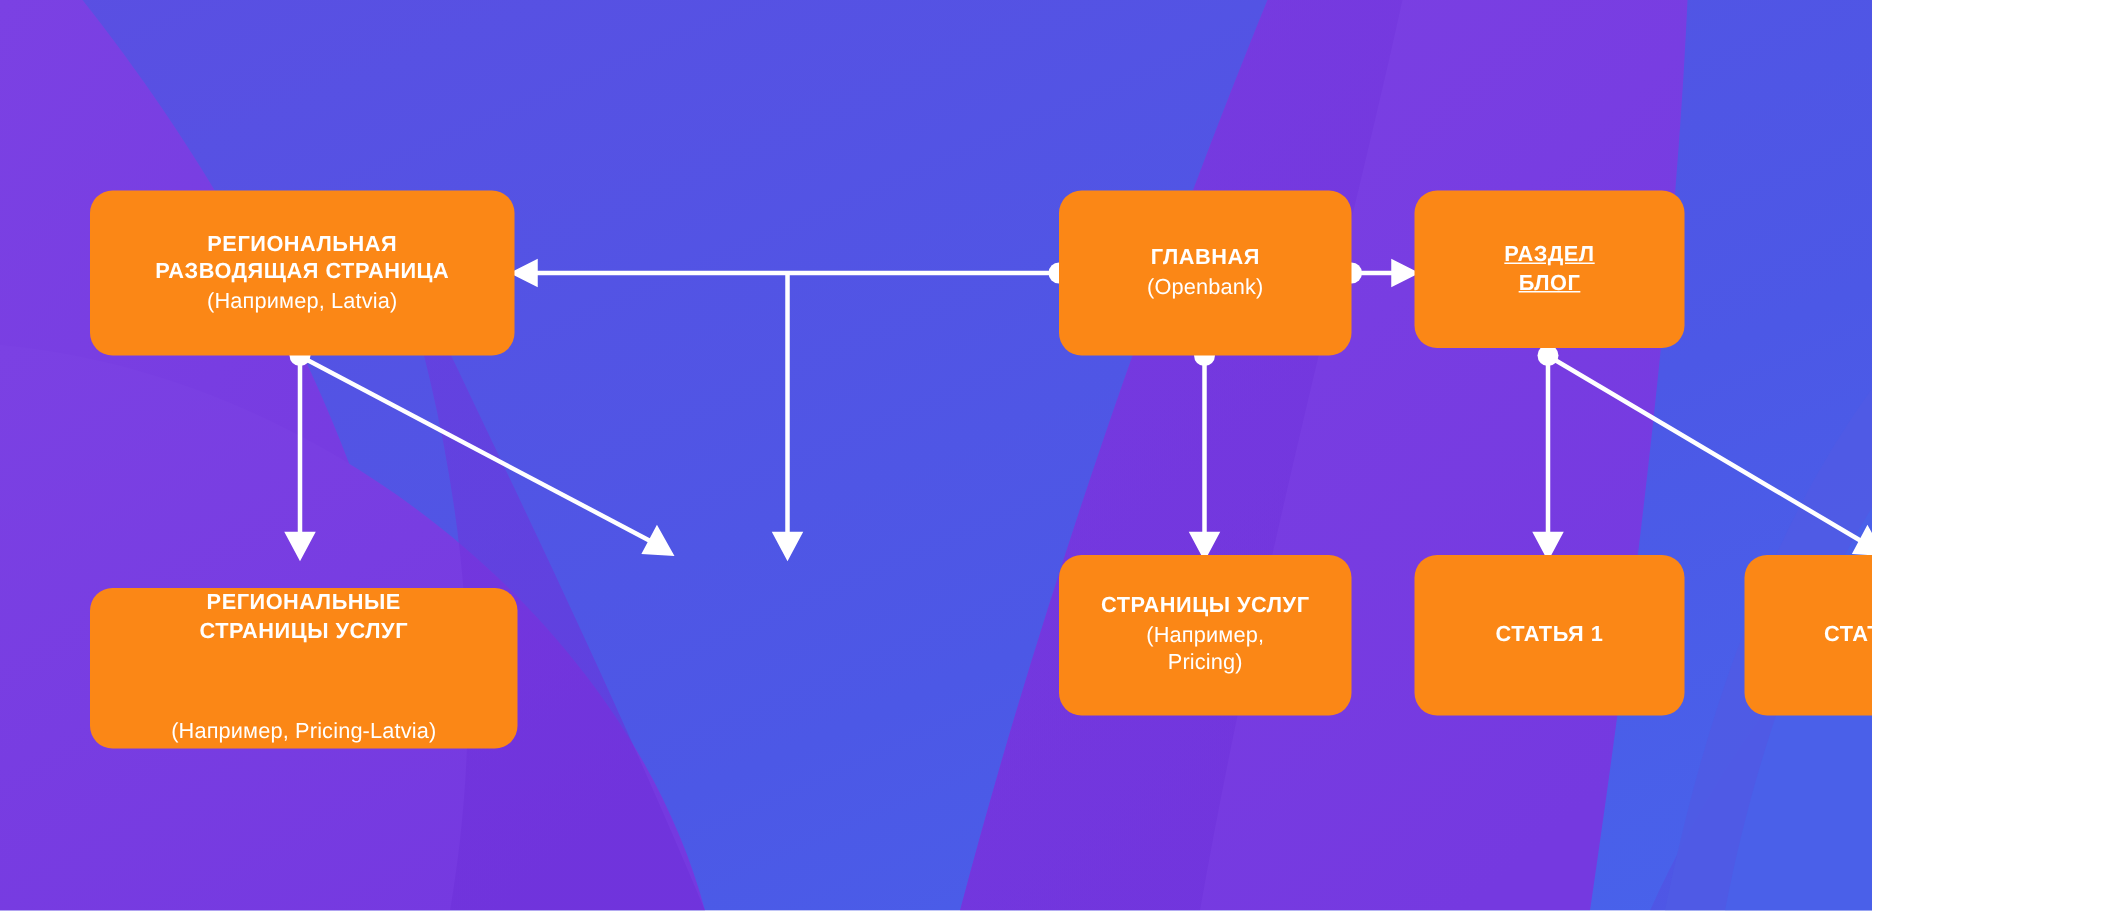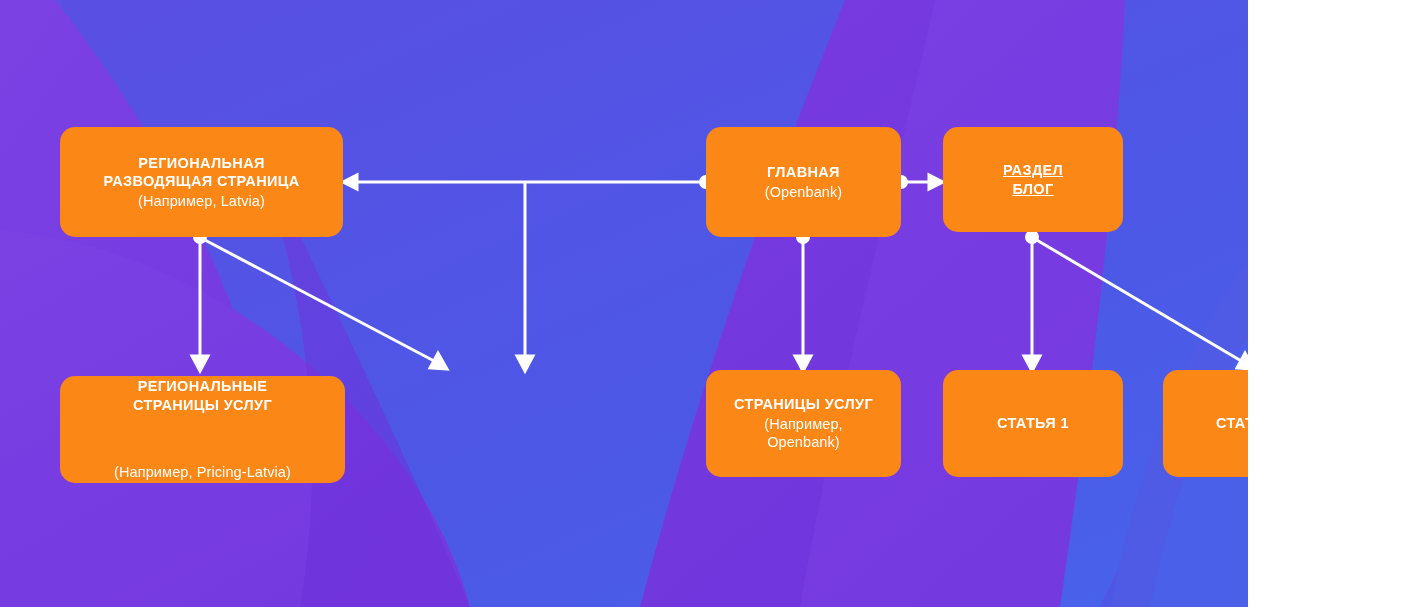--- a/index.html
+++ b/index.html
@@ -150,31 +150,31 @@
     <div class="title">ГЛАВНАЯ</div>
     <div class="sub">(Openbank)</div>
   </div>
 
   <div class="node" style="left: 943px; top: 127px; width: 180px; height: 105px; text-decoration: underline;">
     <div class="title">РАЗДЕЛ
 БЛОГ</div>
 
   </div>
 
-  <div class="node" style="left: 60px; top: 376px; width: 285px; height: 107px; gap: 48px;">
+  <div class="node" style="left: 60px; top: 392px; width: 285px; height: 107px; gap: 48px;">
     <div class="title">РЕГИОНАЛЬНЫЕ
 СТРАНИЦЫ УСЛУГ</div>
     <div class="sub">(Например, Pricing-Latvia)</div>
   </div>
 
 
   <div class="node narrow" style="left: 706px; top: 370px; width: 195px; height: 107px;">
     <div class="title">СТРАНИЦЫ УСЛУГ</div>
     <div class="sub">(Например,
-Openbank)</div>
+Pricing)</div>
   </div>
 
   <div class="node" style="left: 943px; top: 370px; width: 180px; height: 107px;">
     <div class="title">СТАТЬЯ 1</div>
 
   </div>
 
   <div class="node" style="left: 1163px; top: 370px; width: 178px; height: 107px;">
     <div class="title">СТАТЬЯ 1</div>
 

